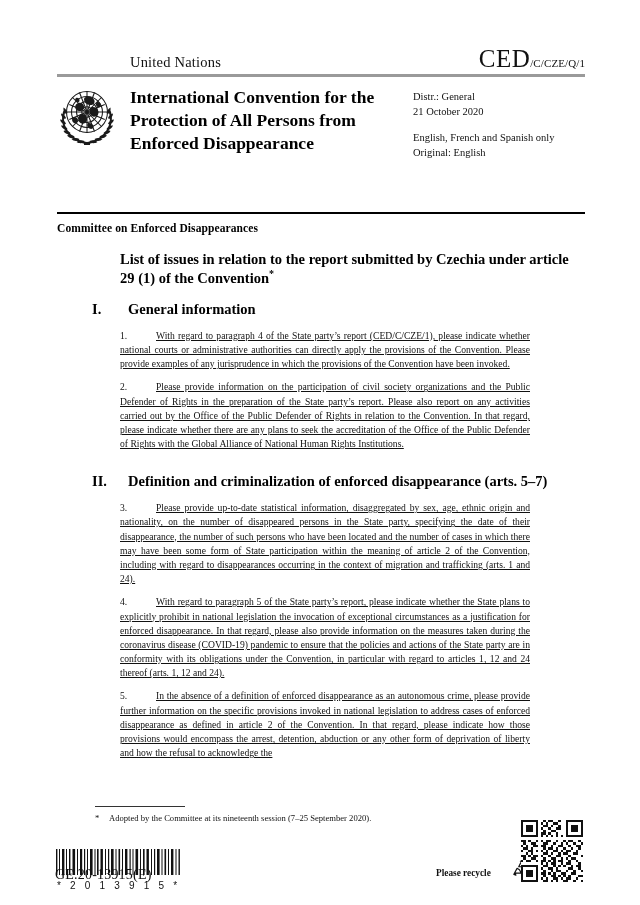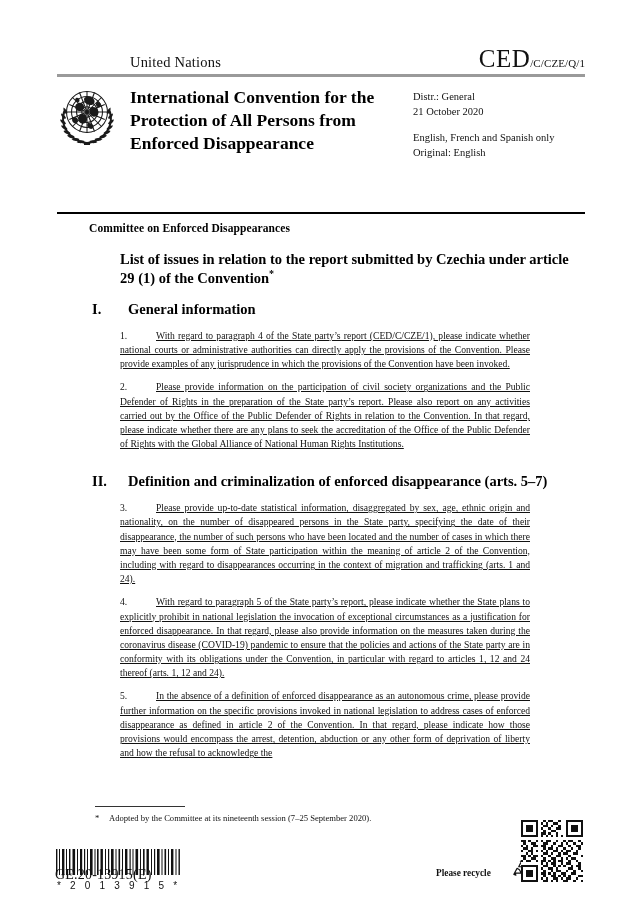--- a/index.html
+++ b/index.html
@@ -111,21 +111,20 @@
 
   
   .committee {
     position: absolute;
     left: 57px;
     top: 222px;
     font-weight: bold;
     font-size: 11.5px;
     letter-spacing: 0.1px;
     color: #000;
-    margin-left: 32px;
   }
 
   
   .doc-title {
     position: absolute;
     left: 120px;
     top: 250px;
     width: 455px;
     font-weight: bold;
     font-size: 14.5px;

